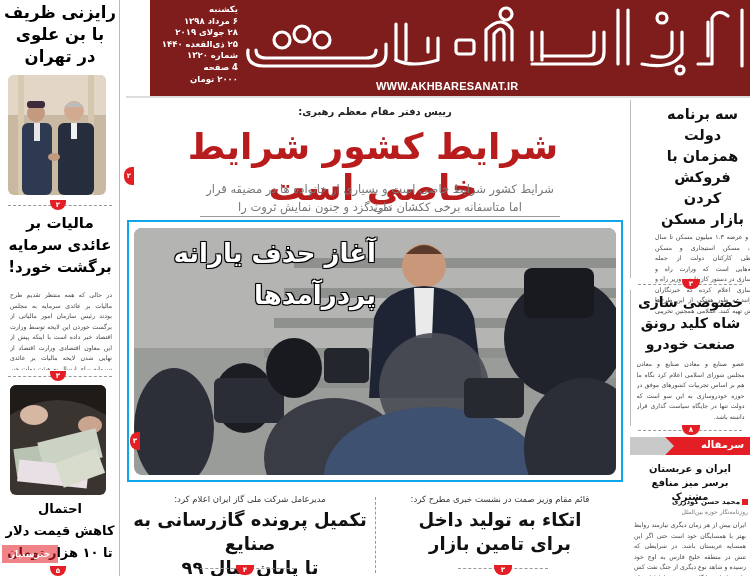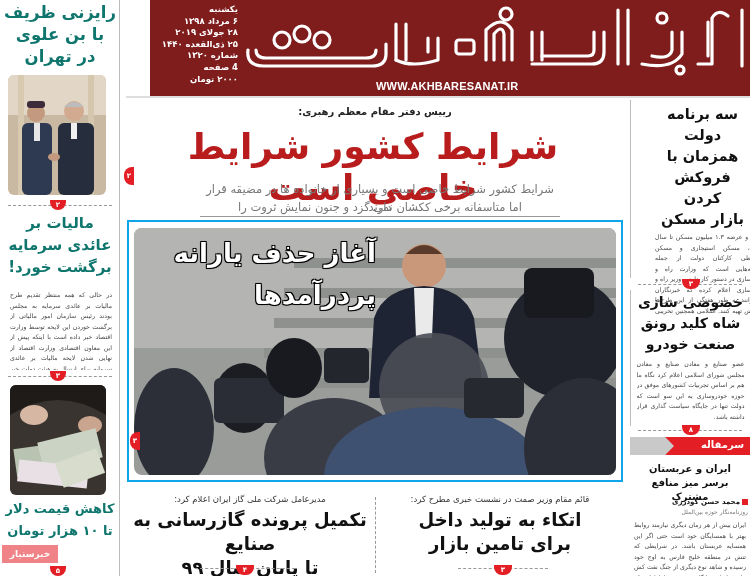--- a/index.html
+++ b/index.html
@@ -7,21 +7,21 @@
   body { font-family: "DejaVu Sans", sans-serif; color: #111; position: relative; direction: ltr; }
 
   .masthead { position: absolute; left: 126px; top: 0; width: 624px; height: 96px; background: #7f1d1d; margin-left: 24px; }
   .mast-meta { position: absolute; left: 8px; top: 4px; width: 80px; color: #fff; font-size: 8.5px; line-height: 11.6px; direction: rtl; text-align: right; font-weight: bold; }
   .mast-logo { position: absolute; left: 92px; top: 4px; width: 524px; height: 72px; }
   .mast-url { position: absolute; left: 226px; top: 80px; color: #fff; font-weight: bold; font-size: 11px; font-family: "Liberation Sans", sans-serif; letter-spacing: 0.2px; }
   .mast-divider { position: absolute; left: 126px; top: 96px; width: 624px; height: 2px; background: #ddd; }
 
   
   .left-col { position: absolute; left: 0; top: 0; width: 120px; height: 576px; border-right: 1px solid #bbb; }
-  .lc-headline { font-family: "DejaVu Sans", sans-serif; font-weight: bold; text-align: center; direction: rtl; color: #0f766e; }
+  .lc-headline { font-family: "DejaVu Sans", sans-serif; font-weight: bold; text-align: center; direction: rtl; color: #000000; }
   .lc-photo { border-radius: 6px; overflow: hidden; position: absolute; }
   .page-tab { position: absolute; background: #e31e24; color: #fff; font-size: 7px; font-weight: bold; text-align: center; border-radius: 0 0 8px 8px; }
   .dotline { position: absolute; border-top: 1px dashed #999; height: 0; }
   .body-text { font-size: 6.2px; line-height: 10.5px; color: #444; direction: rtl; text-align: justify; }
 
   
   .kicker { position: absolute; font-size: 10px; font-weight: bold; direction: rtl; text-align: center; color: #222; }
   .main-headline { position: absolute; left: 128px; top: 126px; width: 490px; font-size: 36px; font-weight: bold; direction: rtl; text-align: center; letter-spacing: -1px; color: #b91c1c; font-family: "DejaVu Sans", sans-serif; }
   .sub-deck { position: absolute; left: 200px; width: 360px; font-size: 11.5px; color: #777; direction: rtl; text-align: center; border-bottom: 1px solid #999; line-height: 18px; }
 
@@ -96,20 +96,21 @@
       <path d="M0 30 Q48 0 96 30 L96 0 L0 0Z" fill="#1f1b19"></path>
       <ellipse cx="24" cy="30" rx="14" ry="10" fill="#d6b7a4"></ellipse>
       <ellipse cx="80" cy="40" rx="12" ry="9" fill="#c9a48e"></ellipse>
       <rect x="5" y="60" width="60" height="28" fill="#b9c3b1" transform="rotate(-8 35 74)"></rect>
       <rect x="30" y="50" width="60" height="30" fill="#cbd3c4" transform="rotate(-14 60 65)"></rect>
       <rect x="8" y="78" width="70" height="22" fill="#e8e0e4" transform="rotate(6 43 89)"></rect>
       <rect x="48" y="70" width="44" height="26" fill="#d7dccd" transform="rotate(-20 70 83)"></rect>
     </svg>
   </div>
   <div class="lc-headline" style="position:absolute;left:2px;top:498px;width:116px;font-size:13px;line-height:22px;">
+    <div>احتمال</div>
     <div>کاهش قیمت دلار</div>
     <div>تا ۱۰ هزار تومان</div>
   </div>
   <div class="page-tab" style="left:50px;top:566px;width:16px;height:10px;line-height:10px;">۵</div>
   <div class="watermark">خبرسنیار</div>
 </div>
 
 <div class="masthead">
   <div class="mast-meta">
     <div>یکشنبه</div>

